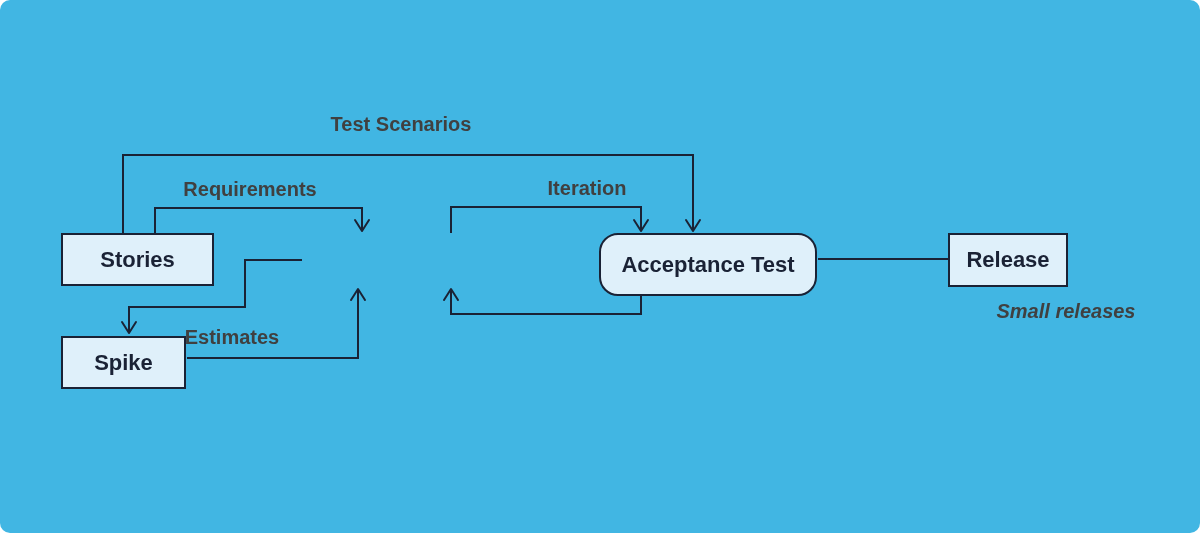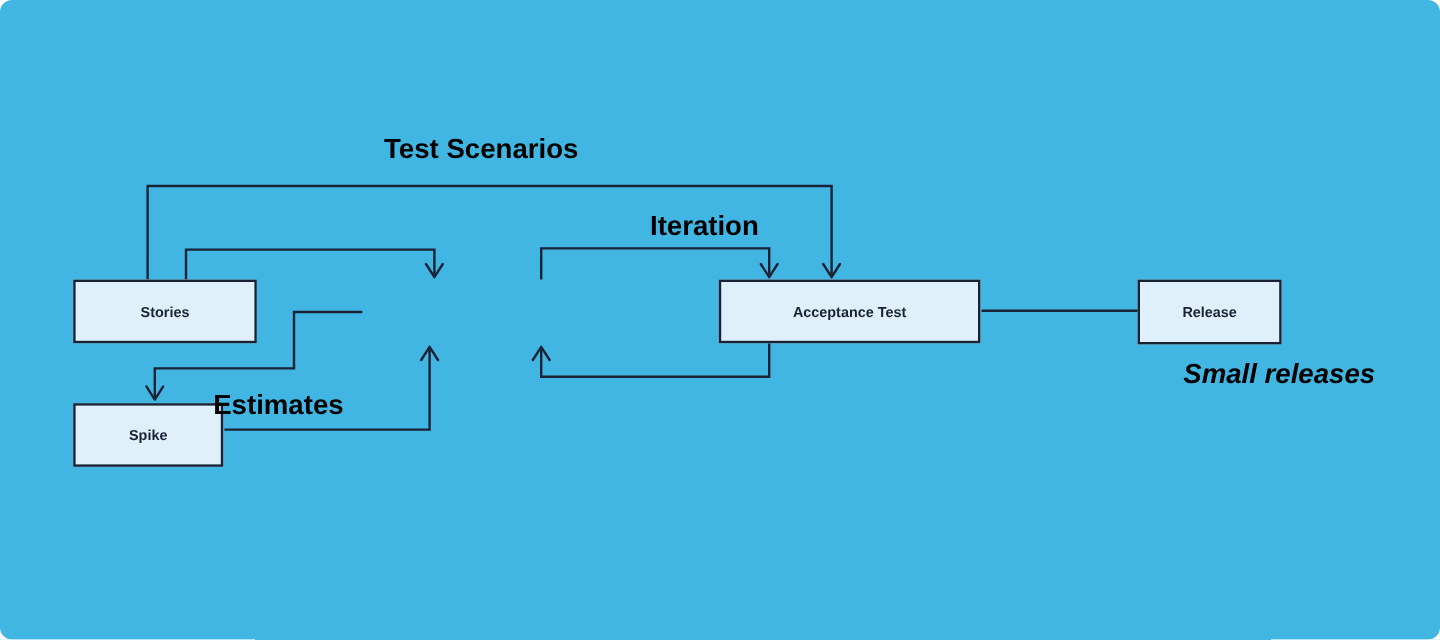--- a/index.html
+++ b/index.html
@@ -19,31 +19,31 @@
     width: 1200px; height: 533px;
   }
   .node {
     position: absolute;
     background: #DFF0FA;
     border: 2px solid #1A2235;
     box-sizing: border-box;
     display: flex;
     align-items: center;
     justify-content: center;
-    font-size: 12px;
+    font-size: 22px;
     font-weight: 700;
     color: #1A2235;
     white-space: nowrap;
   }
   .edge-label {
     position: absolute;
     transform: translate(-50%, -50%);
-    font-size: 23px;
+    font-size: 20px;
     font-weight: 700;
-    color: #000000;
+    color: #404040;
     text-align: center;
     white-space: nowrap;
     line-height: 26px;
   }
   .edge-label.wrap { white-space: normal; width: 112px; }
 </style>
 </head>
 <body>
 
 <div class="stage">
@@ -66,28 +66,29 @@
     <path d="M302,260 L245,260 L245,307 L129,307 L129,331" fill="none" stroke-width="2" marker-end="url(#chevron)" stroke="#1A2235"></path>
 
     <path d="M187,358 L358,358 L358,291" fill="none" stroke-width="2" marker-end="url(#chevron)" stroke="#1A2235"></path>
 
     <path d="M818,259 L987,259" fill="none" stroke-width="2" marker-end="url(#chevron)" stroke="#1A2235"></path>
   </svg>
 
   <div class="node" style="left:61px; top:233px; width:153px; height:53px;">Stories</div>
 
 
-  <div class="node" style="left:599px; top:233px; width:218px; height:53px;">Acceptance Test</div>
+  <div class="node" style="left:599px; top:233px; width:218px; height:63px;border-radius:19px;">Acceptance Test</div>
 
   <div class="node" style="left:948px; top:233px; width:120px; height:54px;">Release</div>
 
   <div class="node" style="left:61px; top:336px; width:125px; height:53px;">Spike</div>
 
   <div class="edge-label" style="left:401px; top:124px;">Test Scenarios</div>
 
+  <div class="edge-label" style="left:250px; top:189px;">Requirements</div>
 
   <div class="edge-label" style="left:546px; top:188px;margin-left:41px;">Iteration</div>
 
 
   <div class="edge-label" style="left:232px; top:337px;">Estimates</div>
 
   <div class="edge-label" style="left:1066px; top:311px;font-style:italic;">Small releases</div>
 
 </div>
 

